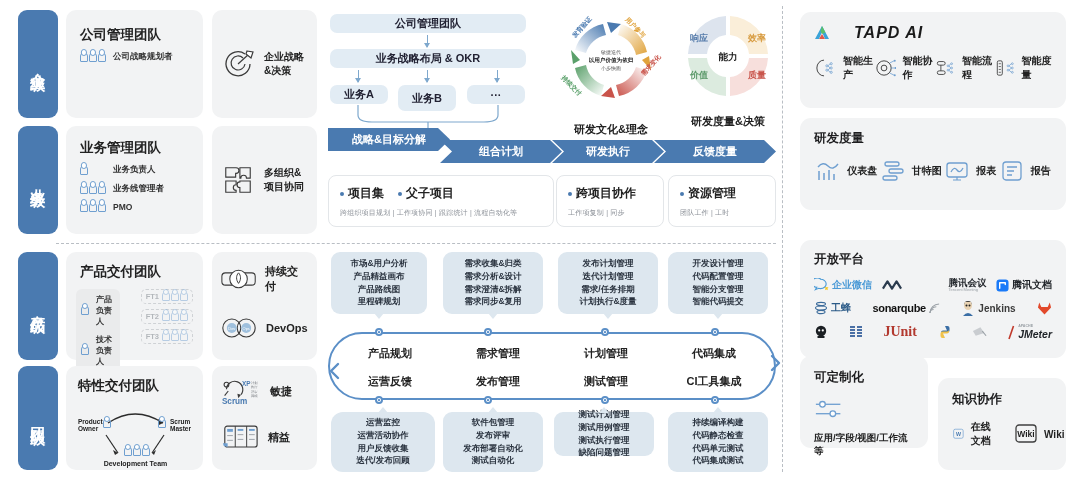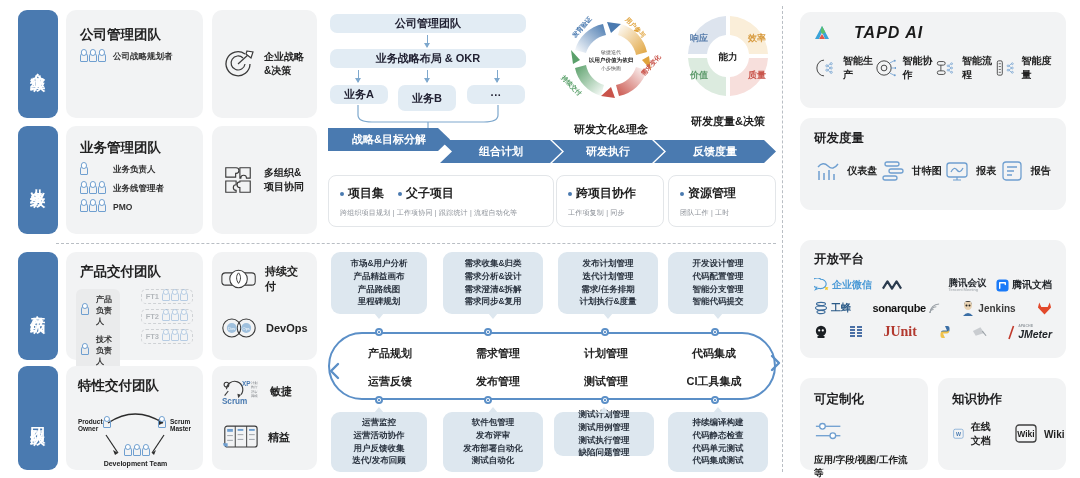--- a/index.html
+++ b/index.html
@@ -544,21 +544,21 @@
 
   <div class="node" style="left:375px; top:328px;"></div>
   <div class="node" style="left:484px; top:328px;"></div>
   <div class="node" style="left:601px; top:328px;"></div>
   <div class="node" style="left:711px; top:328px;"></div>
   <div class="node" style="left:375px; top:396px;"></div>
   <div class="node" style="left:484px; top:396px;"></div>
   <div class="node" style="left:601px; top:396px;"></div>
   <div class="node" style="left:711px; top:396px;"></div>
 
-  <div class="bub up" style="left:331px; top:412px; width:96px; height:60px;">
+  <div class="bub up" style="left:331px; top:412px; width:104px; height:60px;border-radius:12px;">
     <span>运营监控</span>
     <span>运营活动协作</span>
     <span>用户反馈收集</span>
     <span>迭代/发布回顾</span>
   </div>
   <div class="bub up" style="left:443px; top:412px; width:100px; height:60px;">
     <span>软件包管理</span>
     <span>发布评审</span>
     <span>发布部署自动化</span>
     <span>测试自动化</span>
@@ -785,21 +785,21 @@
           <path d="M5.5 1 L1 14" stroke="#c0392b" stroke-width="1.6"></path>
         </svg>
         <div style="display:flex; flex-direction:column; line-height:1;">
           <span style="color:#9aa0a6; font-size:3.6px; font-weight:700;">APACHE</span>
           <span style="color:#1f2328; font-size:10.5px; font-style:italic;">JMeter</span>
         </div>
       </div>
     </div>
   </div>
 
-  <div class="rcard" style="left:800px; top:378px; width:128px; height:92px; padding:13px 14px;">
+  <div class="rcard" style="left:800px; top:356px; width:128px; height:92px; padding:13px 14px;">
     <div class="rtitle">可定制化</div>
     <svg width="32" height="22" viewBox="0 0 34 22" style="margin-top:12px;">
       <path d="M2 6 h26" stroke="#6f9fd0" stroke-width="1.4"></path>
       <circle cx="9" cy="6" r="3" stroke="#6f9fd0" fill="#fff" stroke-width="1.4"></circle>
       <path d="M2 16 h26" stroke="#6f9fd0" stroke-width="1.4"></path>
       <circle cx="20" cy="16" r="3" stroke="#6f9fd0" fill="#fff" stroke-width="1.4"></circle>
     </svg>
     <div style="font-size:9.5px; color:#222; font-weight:600; margin-top:8px;">应用/字段/视图/工作流等</div>
   </div>
 

